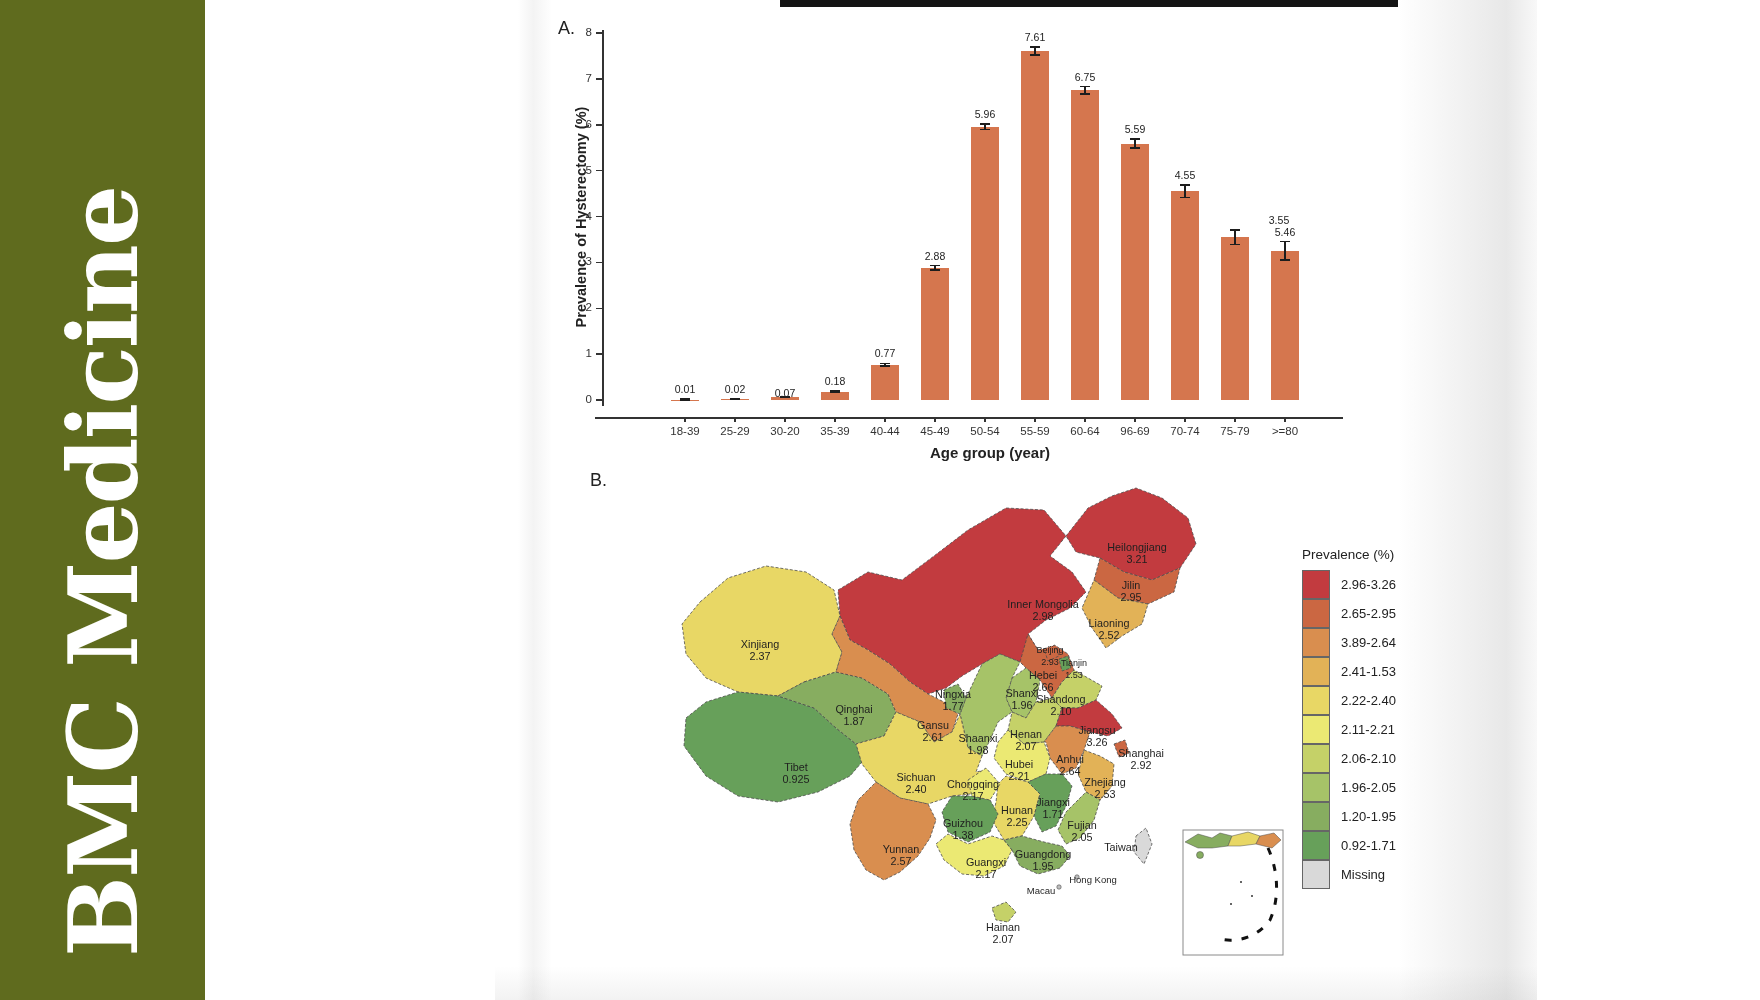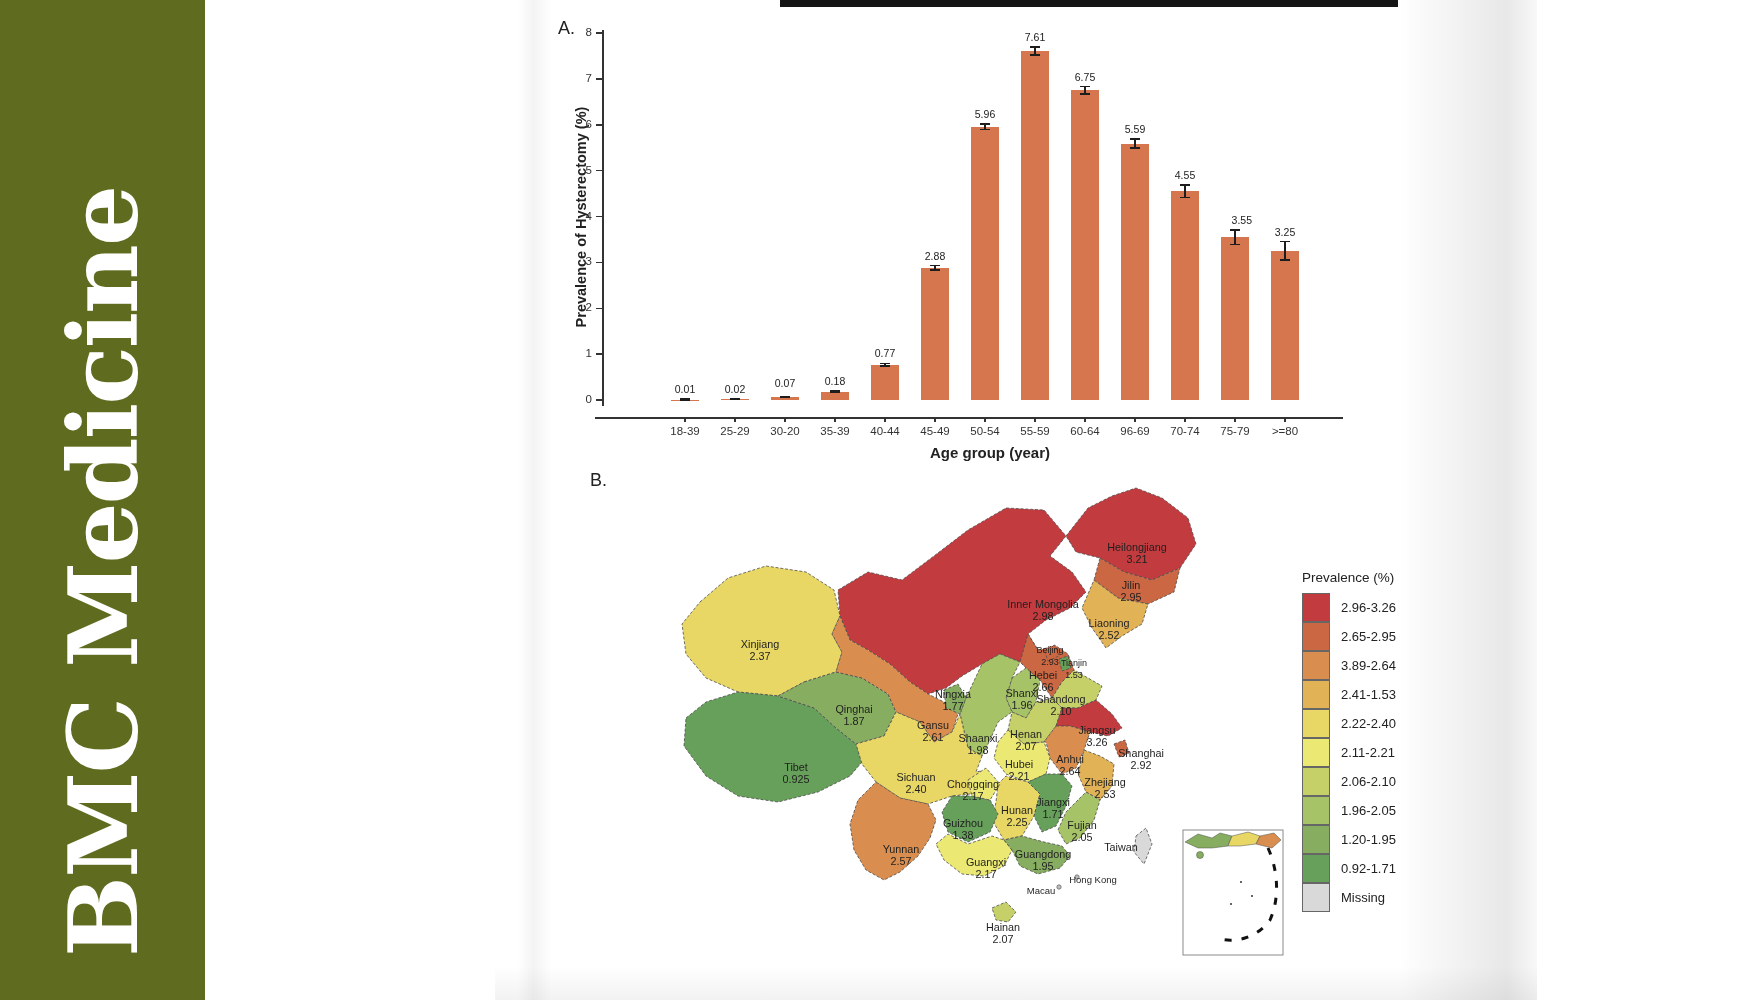--- a/index.html
+++ b/index.html
@@ -22,21 +22,21 @@
   #edge-bottom{left:495px;top:966px;width:1042px;height:34px;
     background:linear-gradient(to bottom,rgba(90,90,90,0) 0%,rgba(90,90,90,0.08) 100%);}
   
   .panel-label{position:absolute;font-size:18px;color:#222;}
   #ylab{position:absolute;left:581px;top:217px;transform:translate(-50%,-50%) rotate(-90deg);
     font-weight:bold;font-size:14.5px;color:#222;white-space:nowrap;}
   #xlab{position:absolute;left:990px;top:444px;transform:translateX(-50%);
     font-weight:bold;font-size:15px;color:#222;white-space:nowrap;}
   #note{position:absolute;left:612px;top:850px;font-size:16.5px;color:#222;line-height:23px;}
   
-  #legend{position:absolute;left:1302px;top:570px;}
+  #legend{position:absolute;left:1302px;top:547px;}
   #legend .ltitle{font-size:13.5px;color:#222;margin-bottom:8px;}
   #legend .lrow{display:flex;align-items:center;height:29px;}
   #legend .sw{width:28px;height:29px;border:0.5px solid #666;box-sizing:border-box;}
   #legend .ltext{margin-left:11px;font-size:13px;color:#222;}
   
   .cline{position:absolute;background:#333;}
   .ctick{position:absolute;background:#333;}
   .ylabel-num{position:absolute;width:20px;text-align:right;font-size:11.5px;color:#333;}
   .xlabel-cat{position:absolute;width:56px;text-align:center;font-size:11.5px;color:#333;}
   .bar{position:absolute;background:#d5764e;}
@@ -95,21 +95,21 @@
       <div class="err" style="left: 734.25px; top: 398.624px; width: 1.5px; height: 0.9175px;"></div>
       <div class="err" style="left: 730px; top: 397.874px; width: 10px; height: 1.5px;"></div>
       <div class="err" style="left: 730px; top: 398.791px; width: 10px; height: 1.5px;"></div>
       <div class="vlab" style="left: 713px; top: 382.624px;">0.02</div>
       <div class="ctick" style="left: 784.25px; top: 417px; width: 1.5px; height: 5px;"></div>
       <div class="xlabel-cat" style="left: 757px; top: 425px;">30-20</div>
       <div class="bar" style="left: 771px; top: 396.789px; width: 28px; height: 3.21125px; background: rgb(213, 118, 78);"></div>
       <div class="err" style="left: 784.25px; top: 396.33px; width: 1.5px; height: 0.9175px;"></div>
       <div class="err" style="left: 780px; top: 395.58px; width: 10px; height: 1.5px;"></div>
       <div class="err" style="left: 780px; top: 396.498px; width: 10px; height: 1.5px;"></div>
-      <div class="vlab" style="left: 763px; top: 377px;">0.07</div>
+      <div class="vlab" style="left: 763px; top: 387px;">0.07</div>
       <div class="ctick" style="left: 834.25px; top: 417px; width: 1.5px; height: 5px;"></div>
       <div class="xlabel-cat" style="left: 807px; top: 425px;">35-39</div>
       <div class="bar" style="left: 821px; top: 391.743px; width: 28px; height: 8.2575px; background: rgb(213, 118, 78);"></div>
       <div class="err" style="left: 834.25px; top: 390.825px; width: 1.5px; height: 1.835px;"></div>
       <div class="err" style="left: 830px; top: 390.075px; width: 10px; height: 1.5px;"></div>
       <div class="err" style="left: 830px; top: 391.91px; width: 10px; height: 1.5px;"></div>
       <div class="vlab" style="left: 813px; top: 374.825px;">0.18</div>
       <div class="ctick" style="left: 884.25px; top: 417px; width: 1.5px; height: 5px;"></div>
       <div class="xlabel-cat" style="left: 857px; top: 425px;">40-44</div>
       <div class="bar" style="left: 871px; top: 364.676px; width: 28px; height: 35.3237px; background: rgb(213, 118, 78);"></div>
@@ -158,28 +158,28 @@
       <div class="err" style="left: 1184.25px; top: 184.846px; width: 1.5px; height: 12.845px;"></div>
       <div class="err" style="left: 1180px; top: 184.096px; width: 10px; height: 1.5px;"></div>
       <div class="err" style="left: 1180px; top: 196.941px; width: 10px; height: 1.5px;"></div>
       <div class="vlab" style="left: 1163px; top: 168.846px;">4.55</div>
       <div class="ctick" style="left: 1234.25px; top: 417px; width: 1.5px; height: 5px;"></div>
       <div class="xlabel-cat" style="left: 1207px; top: 425px;">75-79</div>
       <div class="bar" style="left: 1221px; top: 237.144px; width: 28px; height: 162.856px; background: rgb(213, 118, 78);"></div>
       <div class="err" style="left: 1234.25px; top: 229.804px; width: 1.5px; height: 14.68px;"></div>
       <div class="err" style="left: 1230px; top: 229.054px; width: 10px; height: 1.5px;"></div>
       <div class="err" style="left: 1230px; top: 243.734px; width: 10px; height: 1.5px;"></div>
-      <div class="vlab" style="left: 1208px; top: 213.804px; text-align: right;">3.55</div>
+      <div class="vlab" style="left: 1257px; top: 213.804px;">3.55</div>
       <div class="ctick" style="left: 1284.25px; top: 417px; width: 1.5px; height: 5px;"></div>
       <div class="xlabel-cat" style="left: 1257px; top: 425px;">&gt;=80</div>
       <div class="bar" style="left: 1271px; top: 250.906px; width: 28px; height: 149.094px; background: rgb(213, 118, 78);"></div>
       <div class="err" style="left: 1284.25px; top: 241.731px; width: 1.5px; height: 18.35px;"></div>
       <div class="err" style="left: 1280px; top: 240.981px; width: 10px; height: 1.5px;"></div>
       <div class="err" style="left: 1280px; top: 259.331px; width: 10px; height: 1.5px;"></div>
-      <div class="vlab" style="left: 1263px; top: 225.731px;">3.25</div>
+      <div class="vlab" style="left: 1263px; top: 225.731px;">5.46</div>
     </div>
   <div id="xlab">Age group (year)</div>
 
   <div class="panel-label" style="left:590px;top:470px;">B.</div>
   <svg id="mapsvg" width="700" height="520" viewBox="0 0 700 520">
       <polygon points="100,152 128,128 166,116 206,122 234,140 240,166 232,184 242,202 236,222 204,232 178,246 138,242 106,228 86,204 82,174" fill="#e8d765" stroke="#4d4d4d" stroke-width="0.8" stroke-dasharray="3 1.8" stroke-linejoin="round"></polygon>
       <polygon points="86,268 106,252 138,242 178,246 214,258 236,278 256,294 262,312 250,326 218,342 178,352 138,346 106,326 84,296" fill="#67a05a" stroke="#4d4d4d" stroke-width="0.8" stroke-dasharray="3 1.8" stroke-linejoin="round"></polygon>
       <polygon points="204,232 236,222 262,228 288,244 296,262 284,286 256,294 236,278 214,258 178,246" fill="#87ad60" stroke="#4d4d4d" stroke-width="0.8" stroke-dasharray="3 1.8" stroke-linejoin="round"></polygon>
       <polygon points="238,140 268,122 302,130 334,106 368,80 406,58 444,60 466,86 450,106 472,122 486,142 470,158 446,170 428,184 438,200 420,212 400,204 382,214 362,226 346,238 328,244 310,232 290,214 268,200 250,190 240,166" fill="#c23b3f" stroke="#4d4d4d" stroke-width="0.8" stroke-dasharray="3 1.8" stroke-linejoin="round"></polygon>
       <polygon points="240,166 250,190 268,200 290,214 310,232 328,244 344,252 358,264 352,282 334,292 320,272 296,262 288,244 262,228 236,222 242,202 232,184" fill="#d98e4f" stroke="#4d4d4d" stroke-width="0.8" stroke-dasharray="3 1.8" stroke-linejoin="round"></polygon>

